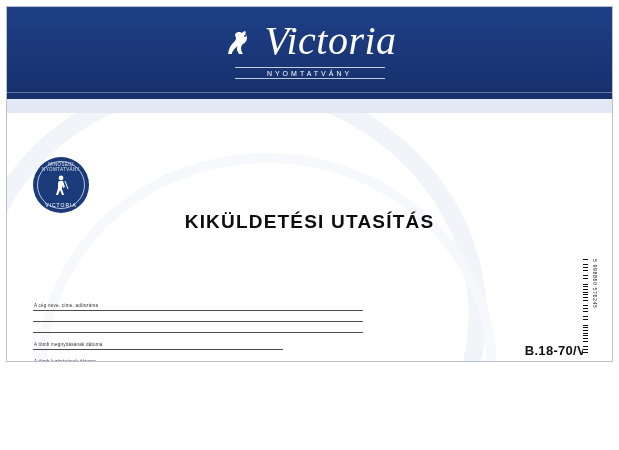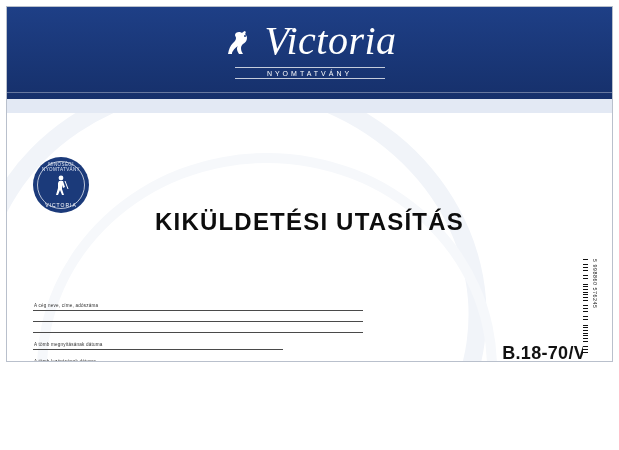--- a/index.html
+++ b/index.html
@@ -185,21 +185,21 @@
     position: absolute;
     left: 0;
     top: 96px;
     width: 100%;
     text-align: center;
     color: #111111;
   }
   .title-line {
     font-family: "Liberation Sans", sans-serif;
     font-weight: bold;
-    font-size: 24px;
+    font-size: 19px;
     line-height: 26px;
     letter-spacing: 1.2px;
     color: #0d0d0d;
   }
   
   .form-block {
     position: absolute;
     left: 26px;
     top: 190px;
     width: 330px;
@@ -259,21 +259,21 @@
   
   .code-block {
     position: absolute;
     right: 26px;
     top: 230px;
     text-align: right;
     color: #111;
   }
   .code-main {
     font-weight: bold;
-    font-size: 18px;
+    font-size: 13px;
     letter-spacing: 0.3px;
   }
   .code-sub {
     font-size: 10px;
     margin-top: 3px;
     letter-spacing: 0.2px;
   }
   .sku-box {
     position: absolute;
     right: 20px;

